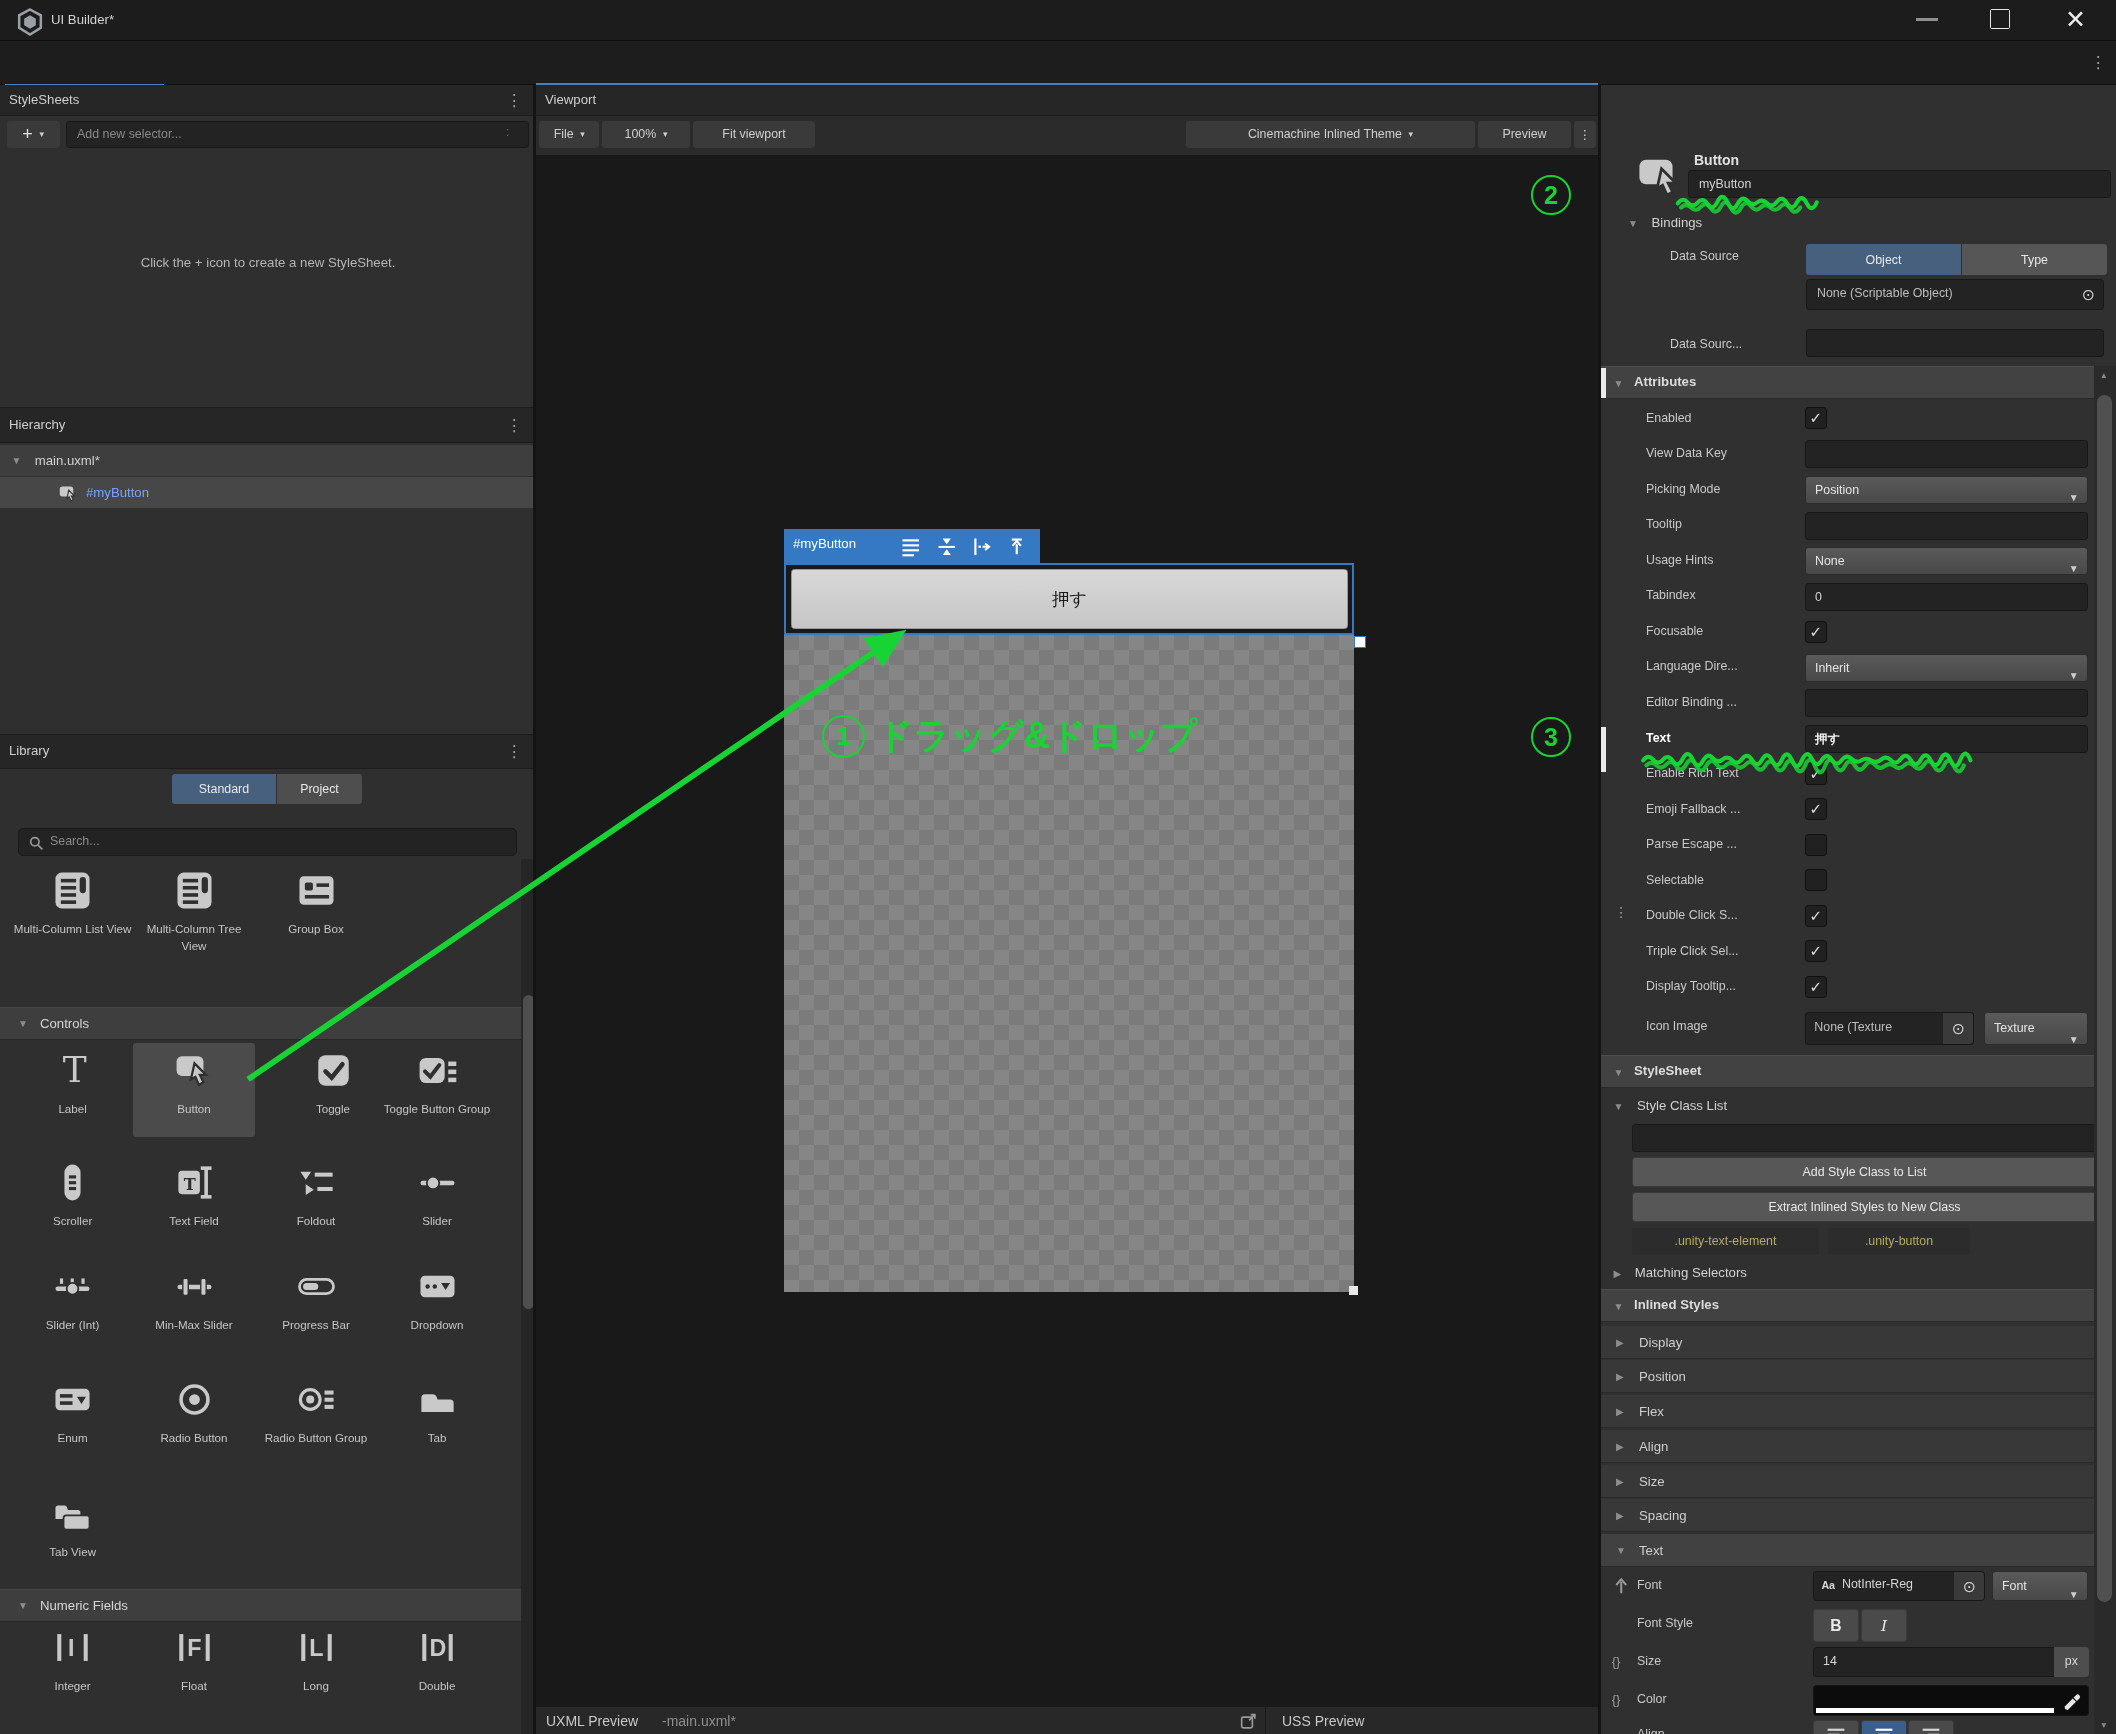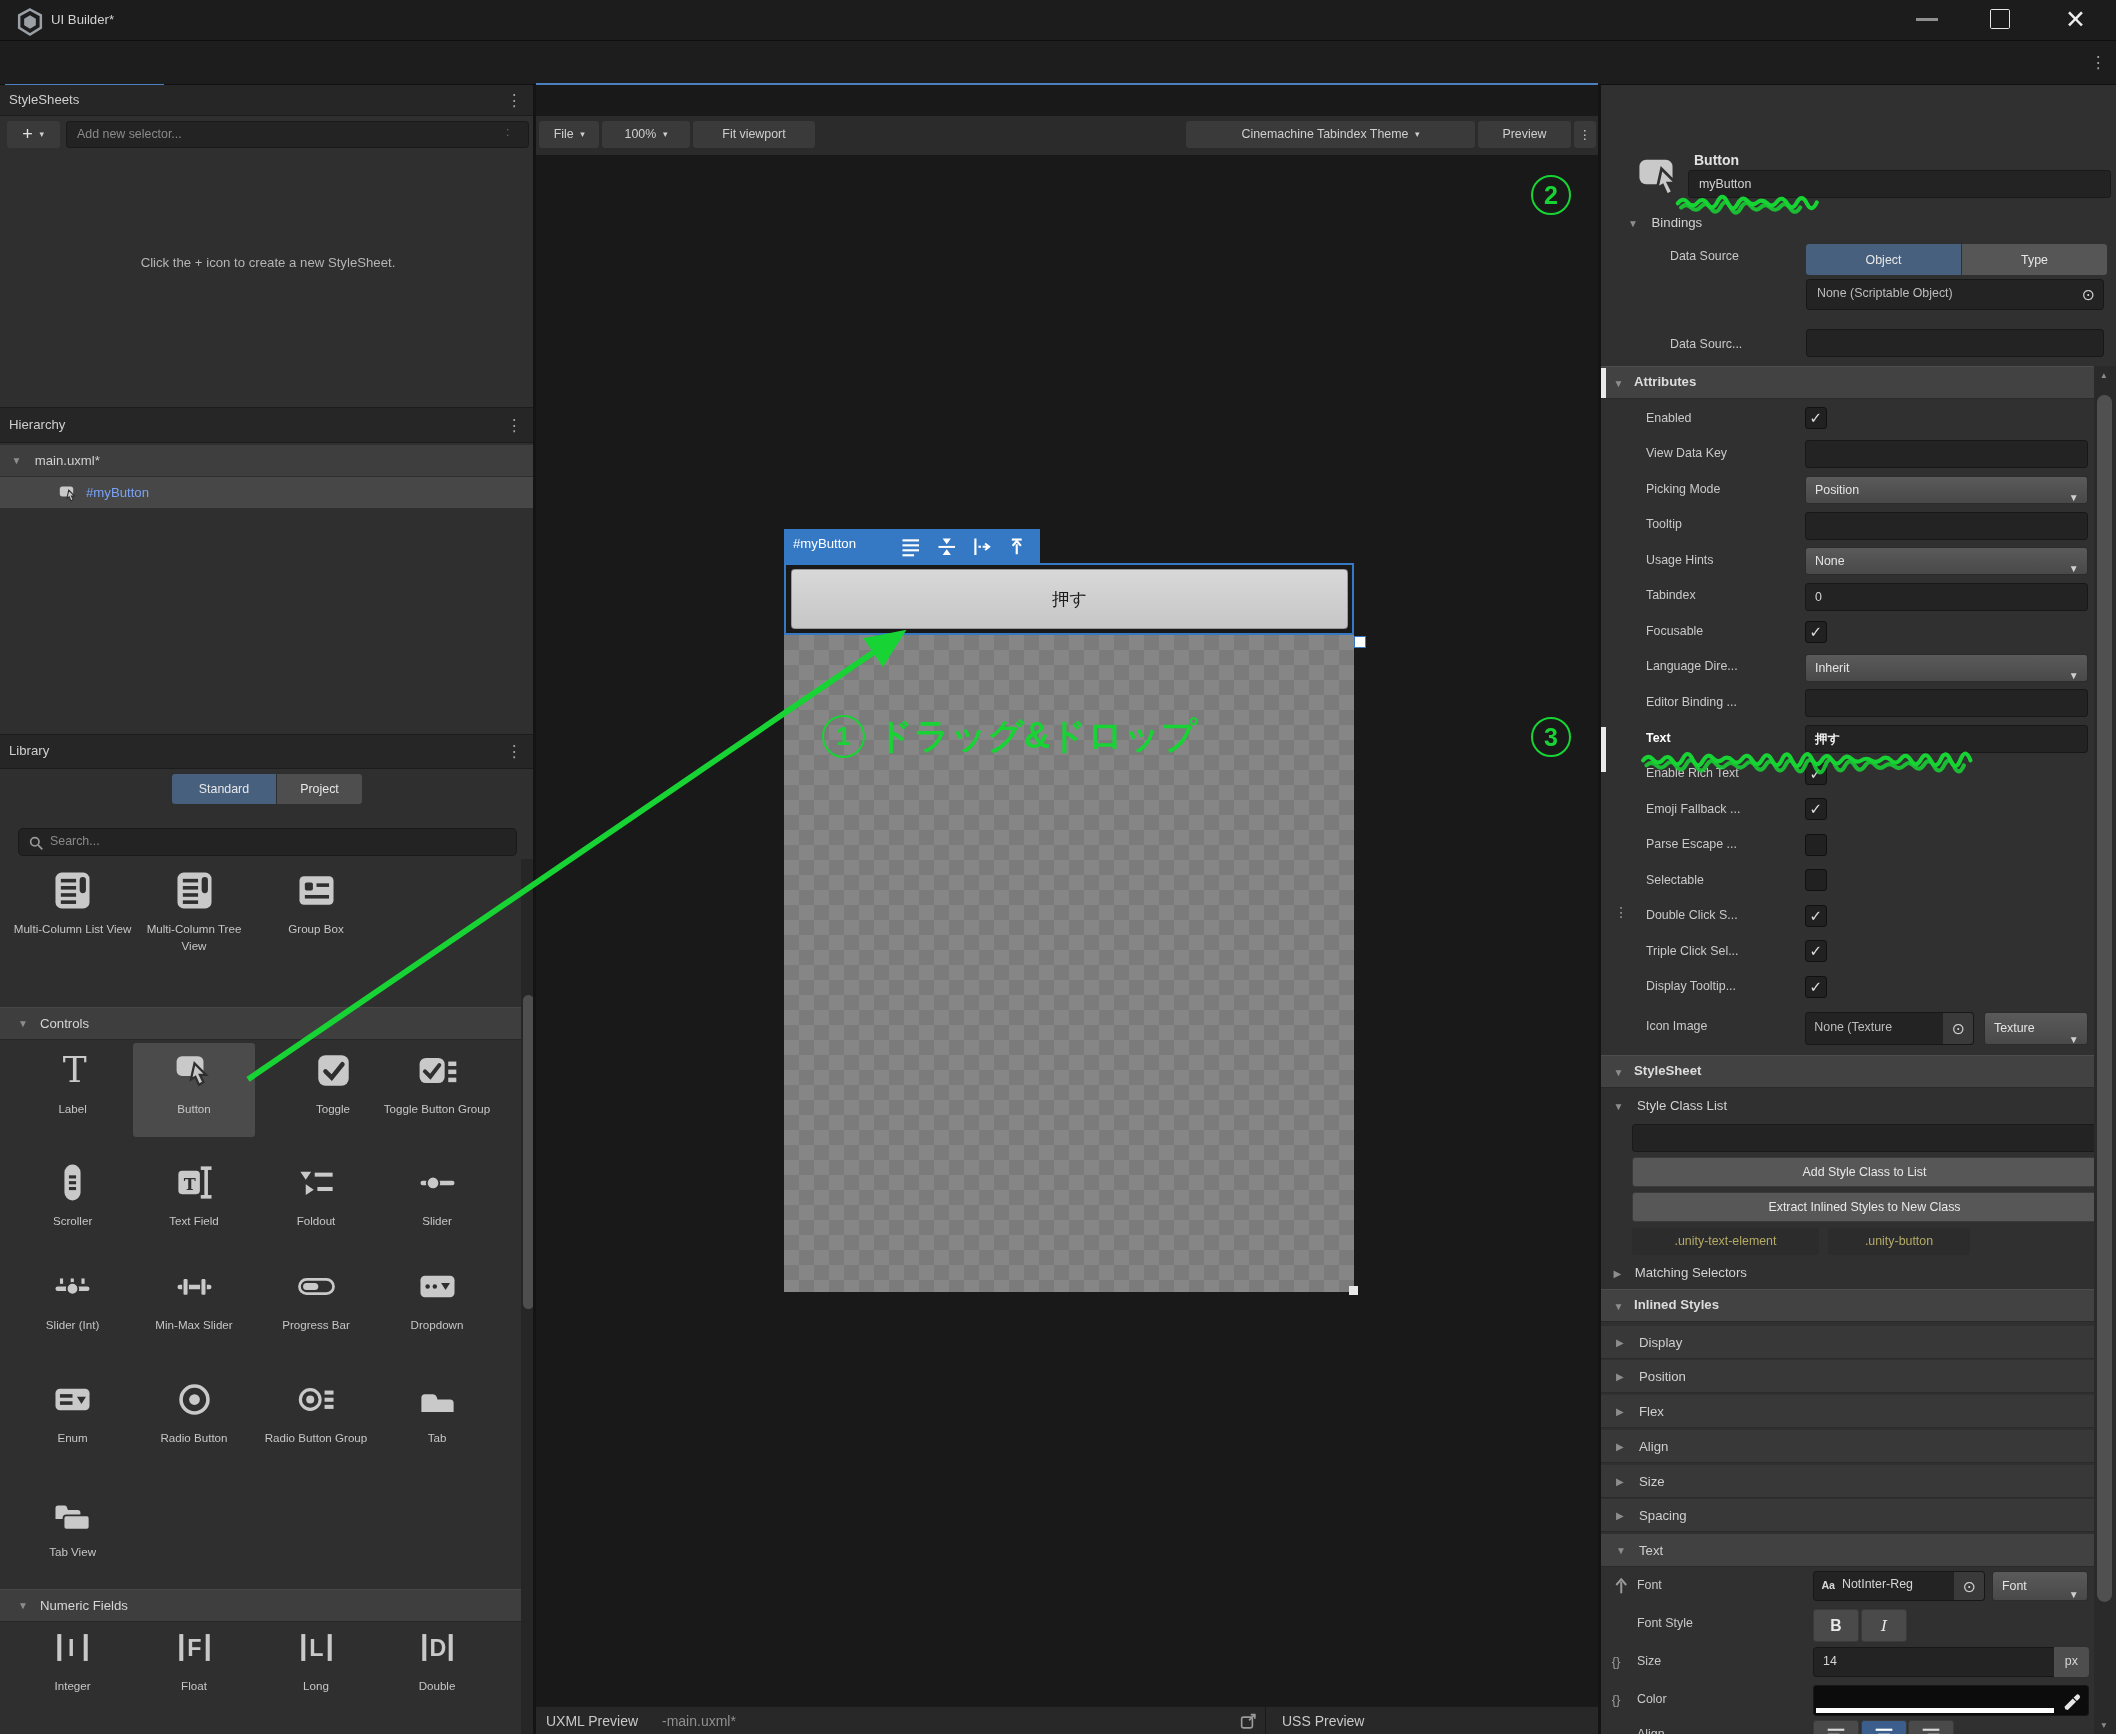--- a/index.html
+++ b/index.html
@@ -446,34 +446,37 @@
     <div class="p sbar" style="left:521px;top:774px;width:15px;height:875px">
       <div class="p sthumb" style="left:1.7px;top:136px;width:11.6px;height:314px"></div>
     </div>
   </div>
 
   <div class="p vdiv" style="left:533px;top:85px;width:2.5px;height:1649px"></div>
   <div class="p vdiv" style="left:1598px;top:85px;width:3.3px;height:1649px"></div>
 
   <div class="p viewport">
     <div class="p blueline" style="left:0;top:-2.5px;width:1062px;height:2.5px"></div>
+    <div class="p panel-hdr" style="left:0;top:0;width:1062px">
+      <div class="t">Viewport</div>
+    </div>
     <div class="p vtoolbar" style="left:0;top:31px;width:1062px;height:39px">
       <div class="p chip" style="left:3.3px;top:5px;width:60px;height:26.5px">
         <span>File</span>
           <span style="font-size:9px">▾</span>
       </div>
       <div class="p chip" style="left:66px;top:5px;width:88px;height:26.5px">
         <span>100%</span>
           <span style="font-size:9px">▾</span>
       </div>
       <div class="p chip" style="left:157px;top:5px;width:122px;height:26.5px">
         <span>Fit viewport</span>
       </div>
       <div class="p chip" style="left:650px;top:5px;width:289px;height:26.5px">
-        <span>Cinemachine Tabindex Theme</span>
+        <span>Cinemachine Inlined Theme</span>
           <span style="font-size:9px">▾</span>
       </div>
       <div class="p chip" style="left:942px;top:5px;width:93px;height:26.5px">
         <span>Preview</span>
       </div>
       <div class="p chip kebab" style="left:1038px;top:5px;width:21.5px;height:26.5px">⋮</div>
     </div>
 
     <div class="p canvas-tab" style="left:248px;top:444px;width:256px;height:34px">
       <span style="position:absolute;left:9px;top:7.4px;font-size:13.2px">#myButton</span>

